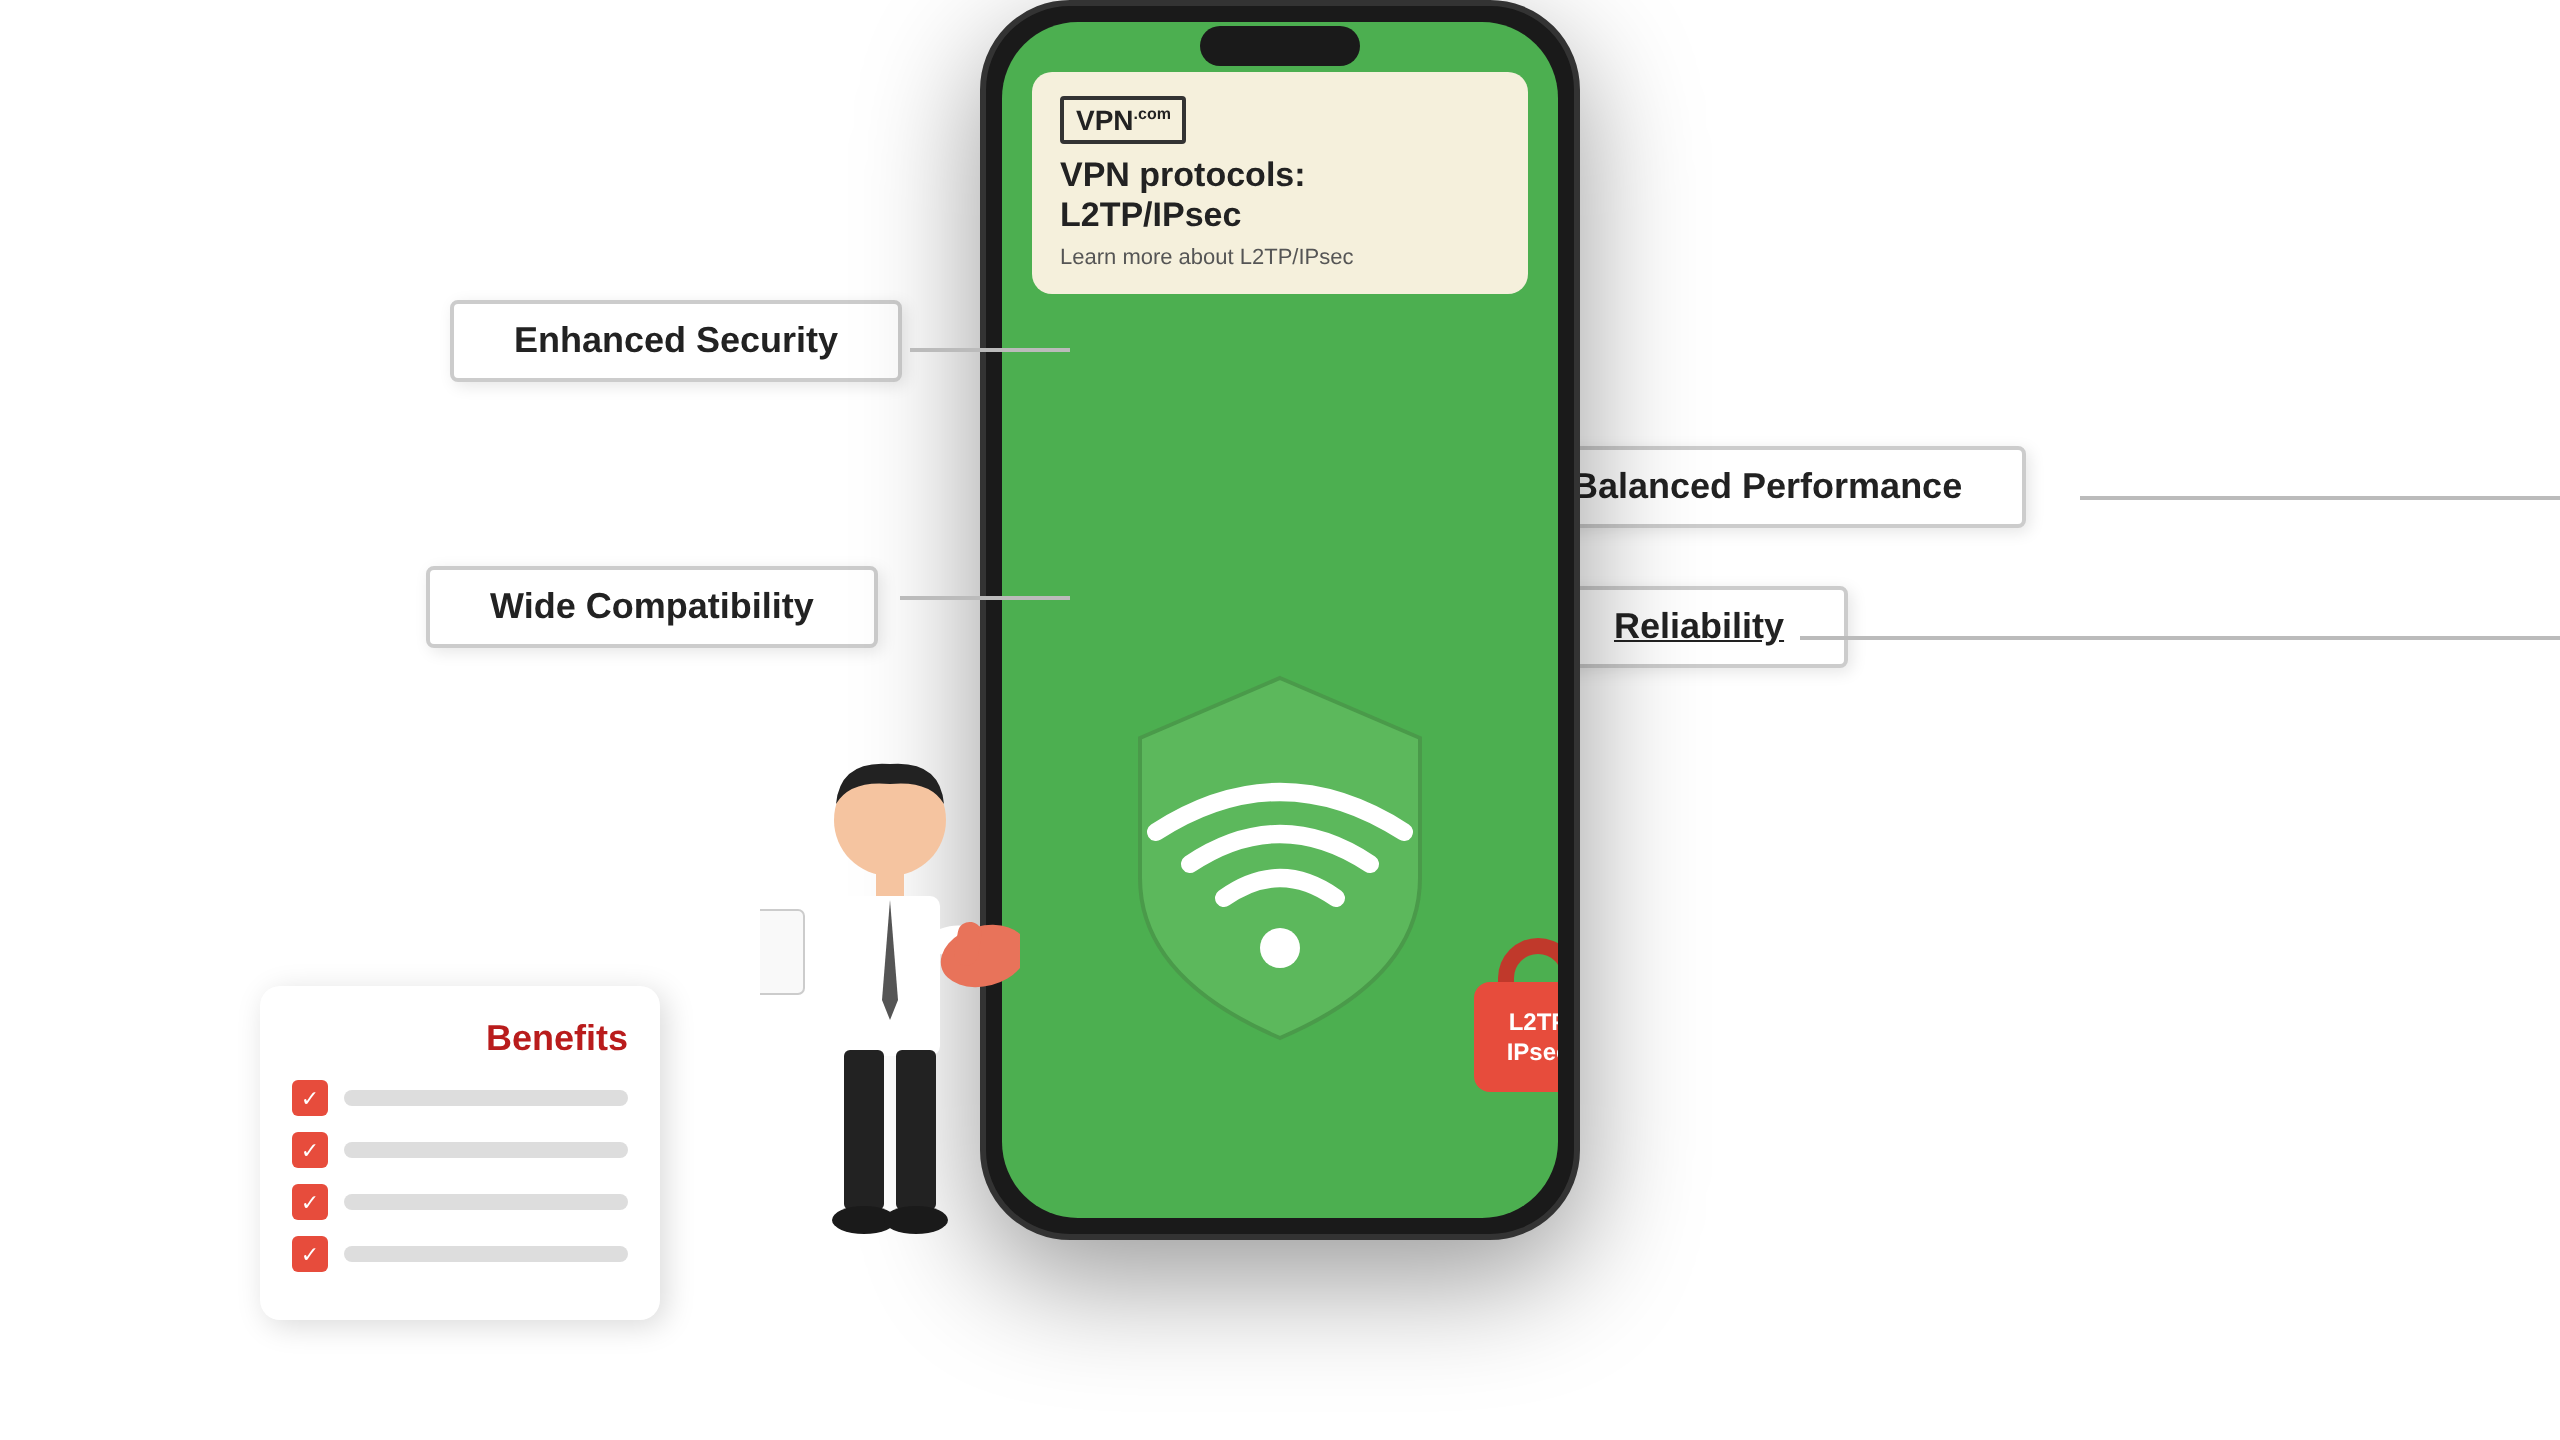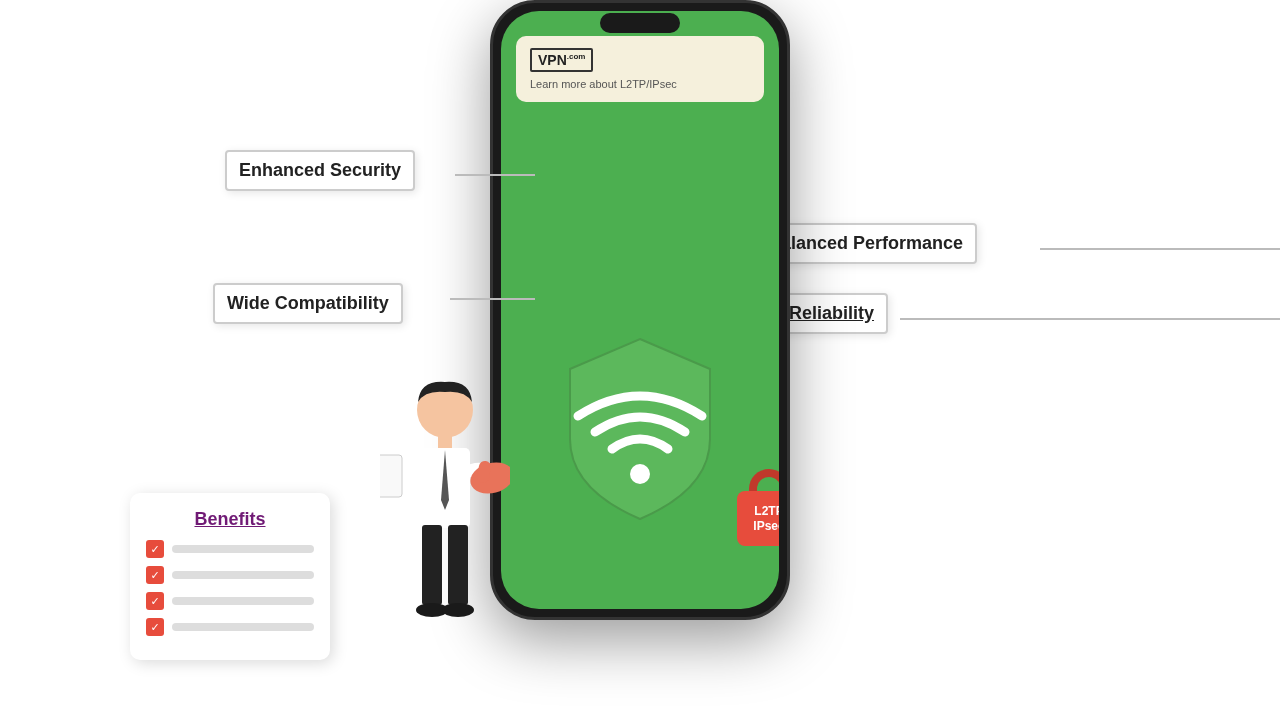--- a/index.html
+++ b/index.html
@@ -150,21 +150,21 @@
       position: relative;
       z-index: 20;
     }
 
     
     .label-box {
       position: absolute;
       background: white;
       border: 2px solid #ccc;
       border-radius: 4px;
-      padding: 8px 12px;
+      padding: 8px 30px;
       font-size: 18px;
       font-weight: 700;
       color: #222;
       white-space: nowrap;
       box-shadow: 2px 2px 8px rgba(0,0,0,0.1);
     }
 
     .label-enhanced-security {
       top: 150px;
       left: 225px;
@@ -195,24 +195,23 @@
       background: white;
       border-radius: 10px;
       padding: 16px;
       box-shadow: 3px 3px 15px rgba(0,0,0,0.15);
       z-index: 5;
     }
 
     .benefits-title {
       font-size: 18px;
       font-weight: 800;
-      color: #701a75;
-      text-align: center;
+      color: #b91c1c;
+      text-align: right;
       margin-bottom: 10px;
-      text-decoration: underline;
     }
 
     .benefit-row {
       display: flex;
       align-items: center;
       margin-bottom: 8px;
       gap: 8px;
     }
 
     .check-box {
@@ -324,20 +323,21 @@
 
 <div class="phone-container">
   <div class="phone">
     <div class="phone-notch"></div>
     <div class="phone-screen">
 
       <div class="vpn-card">
         <div class="vpn-logo">
           VPN<span>.com</span>
         </div>
+        <div class="vpn-title">VPN protocols:<br>L2TP/IPsec</div>
         <div class="vpn-subtitle">Learn more about L2TP/IPsec</div>
       </div>
 
       <div class="shield-container">
         <svg class="shield" viewBox="0 0 200 200" xmlns="http://www.w3.org/2000/svg">
 
           <path d="M100 10 L170 40 L170 110 Q170 160 100 190 Q30 160 30 110 L30 40 Z" fill="#5cb85c" stroke="#4a9a4a" stroke-width="2"></path>
 
           <circle cx="100" cy="145" r="10" fill="white"></circle>
           <path d="M72 120 Q100 100 128 120" fill="none" stroke="white" stroke-width="9" stroke-linecap="round"></path>

